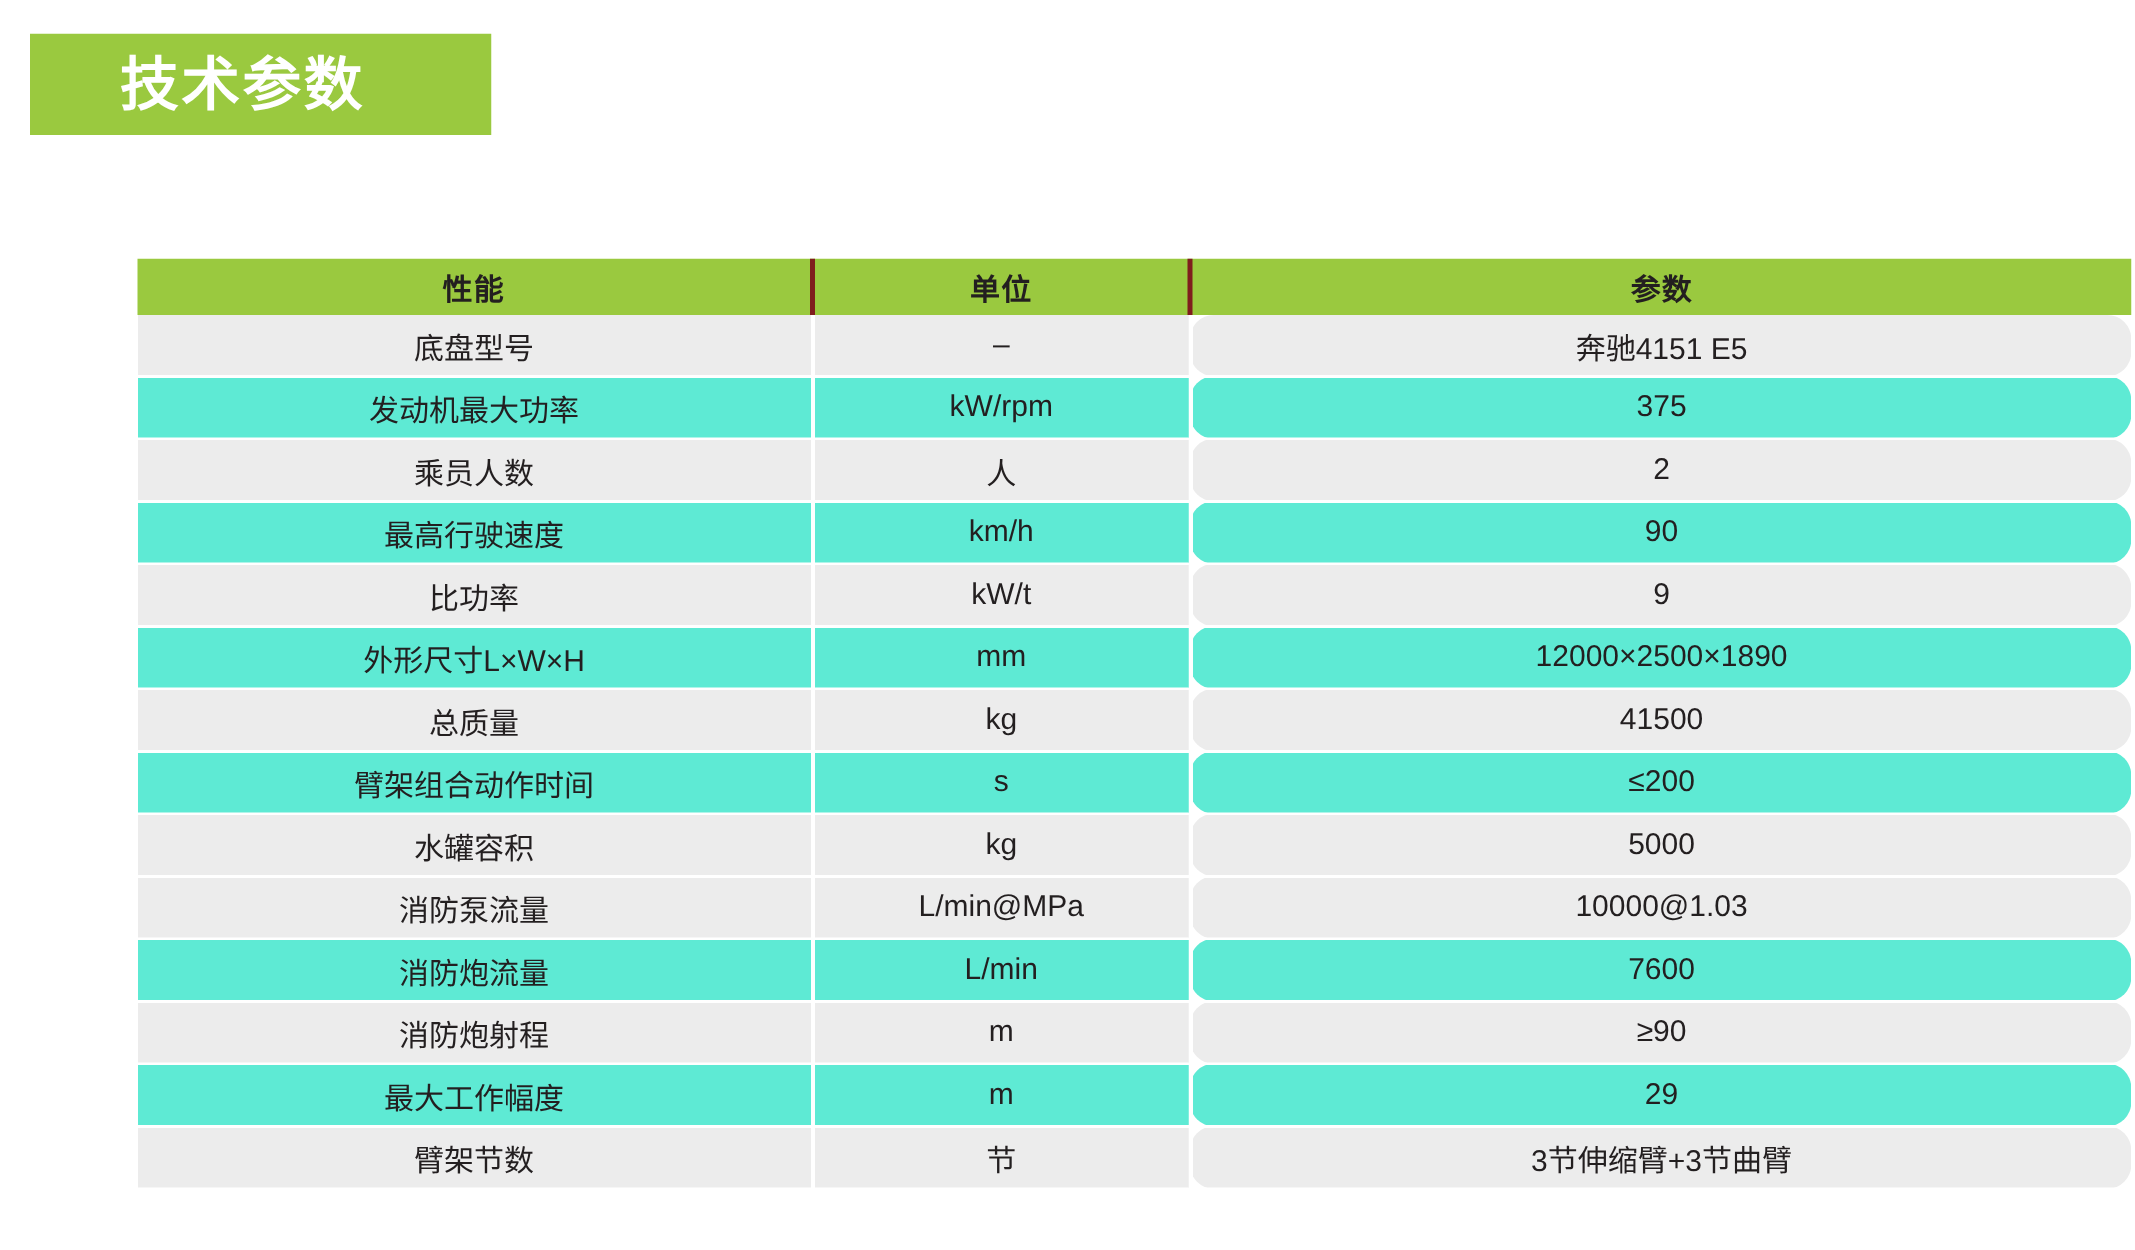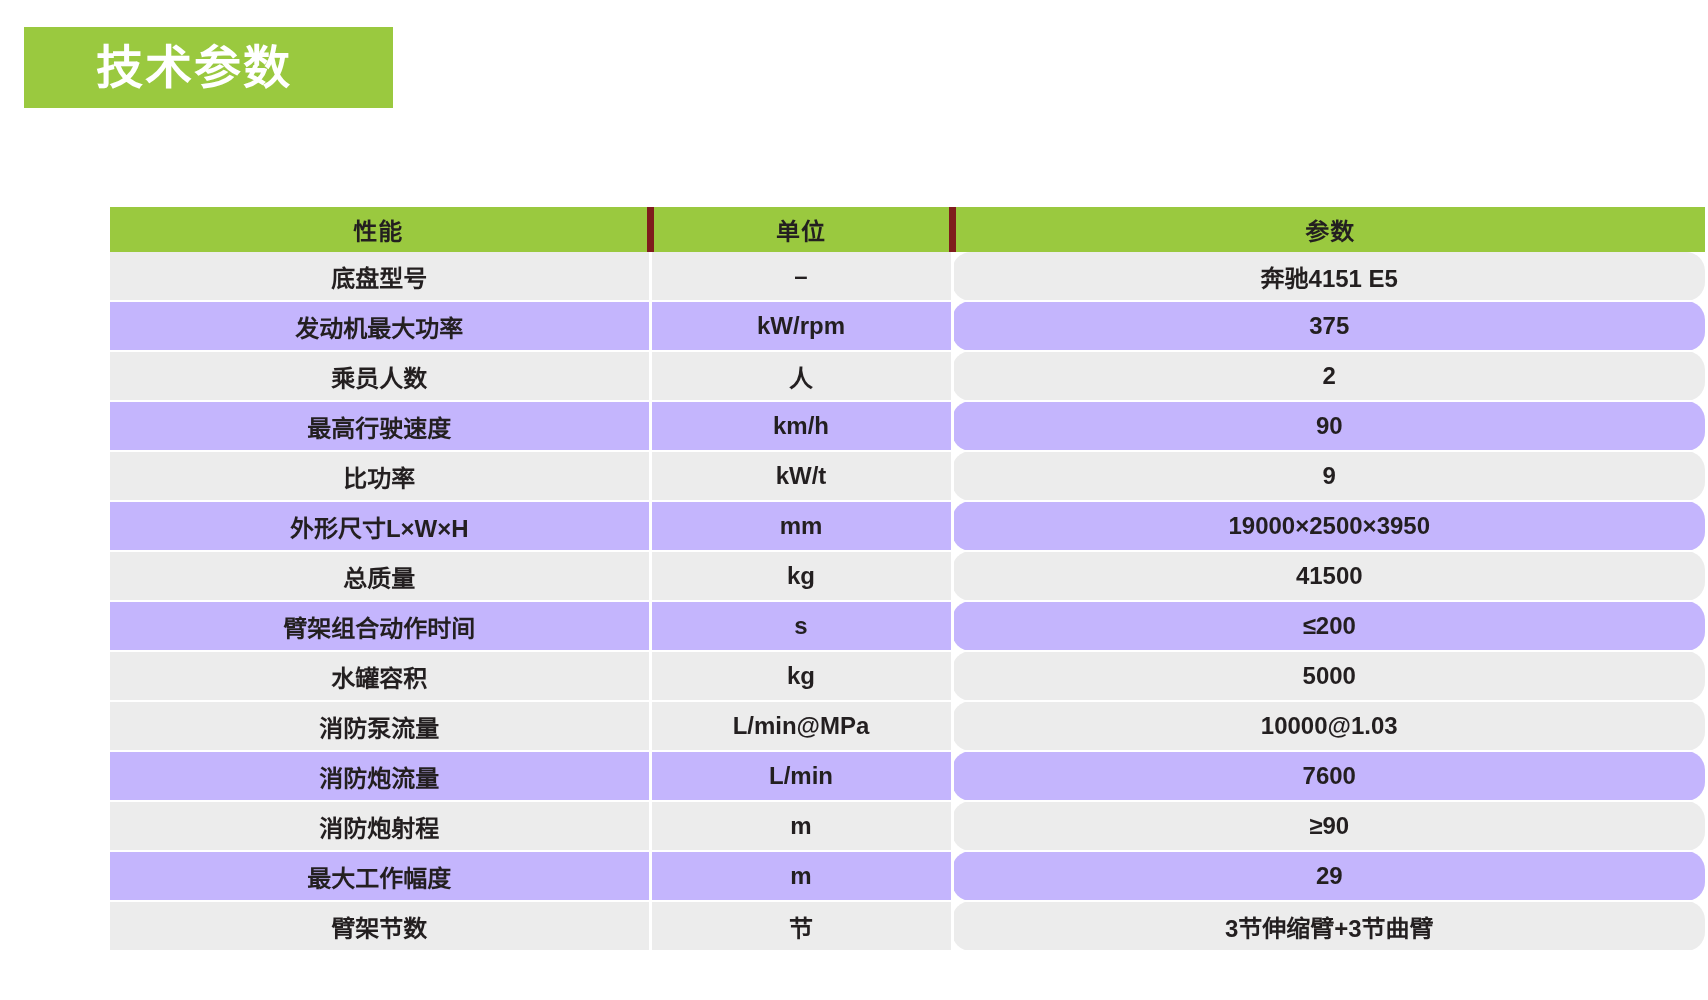--- a/index.html
+++ b/index.html
@@ -57,41 +57,40 @@
   table.spec-table col.c3 { width: 753px; }
 
   table.spec-table th {
     background: #9ac93f;
     color: #231f20;
     font-size: 24px;
     font-weight: bold;
     height: 45px;
     text-align: center;
     letter-spacing: 1px;
-    border-right: 7px solid #7f1d1d;
+    border-right: 4px solid #7f1d1d;
     padding: 0;
   }
   table.spec-table th:last-child { border-right: none; }
 
   table.spec-table td {
     font-size: 24px;
     text-align: center;
     height: 48px;
     padding: 0 6px;
     border-right: 3px solid #ffffff;
     border-bottom: 2px solid #ffffff;
     color: #231f20;
     white-space: nowrap;
     overflow: hidden;
-    font-weight: bold;
   }
   table.spec-table td:last-child { border-right: none; border-radius: 19px; }
 
   tr.row-odd td  { background: #ececec; }
-  tr.row-even td { background: #c4b5fd; }
+  tr.row-even td { background: #5eead4; }
 </style>
 </head>
 <body>
 
 <div class="page">
 
   <div class="title-banner">
     <div class="title-text">技术参数</div>
   </div>
 
@@ -131,21 +130,21 @@
             <td>90</td>
           </tr>
           <tr class="row-odd">
             <td>比功率</td>
             <td>kW/t</td>
             <td>9</td>
           </tr>
           <tr class="row-even">
             <td>外形尺寸L×W×H</td>
             <td>mm</td>
-            <td>19000×2500×3950</td>
+            <td>12000×2500×1890</td>
           </tr>
           <tr class="row-odd">
             <td>总质量</td>
             <td>kg</td>
             <td>41500</td>
           </tr>
           <tr class="row-even">
             <td>臂架组合动作时间</td>
             <td>s</td>
             <td>≤200</td>

